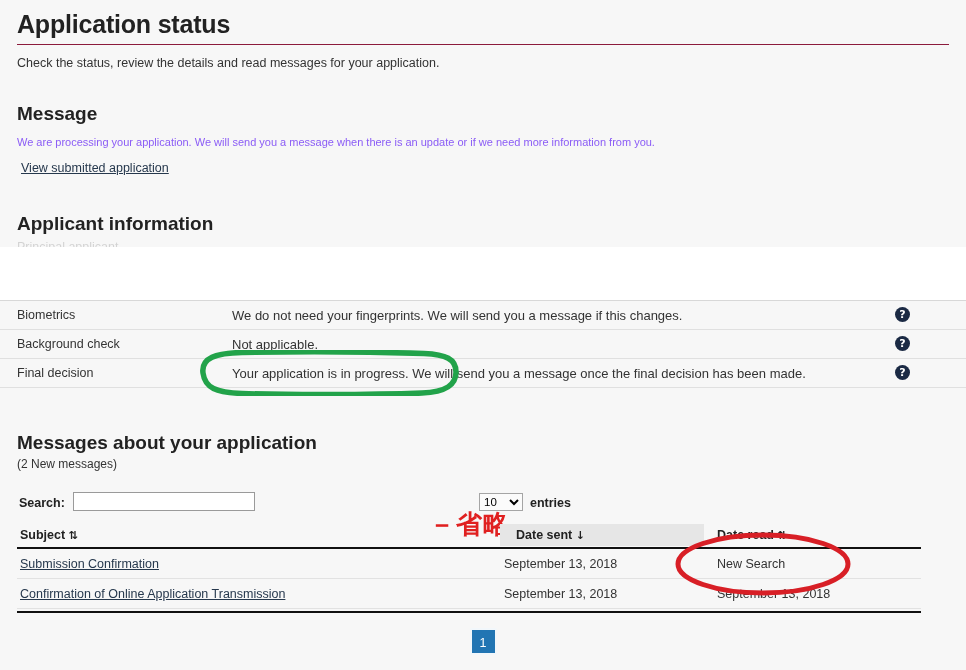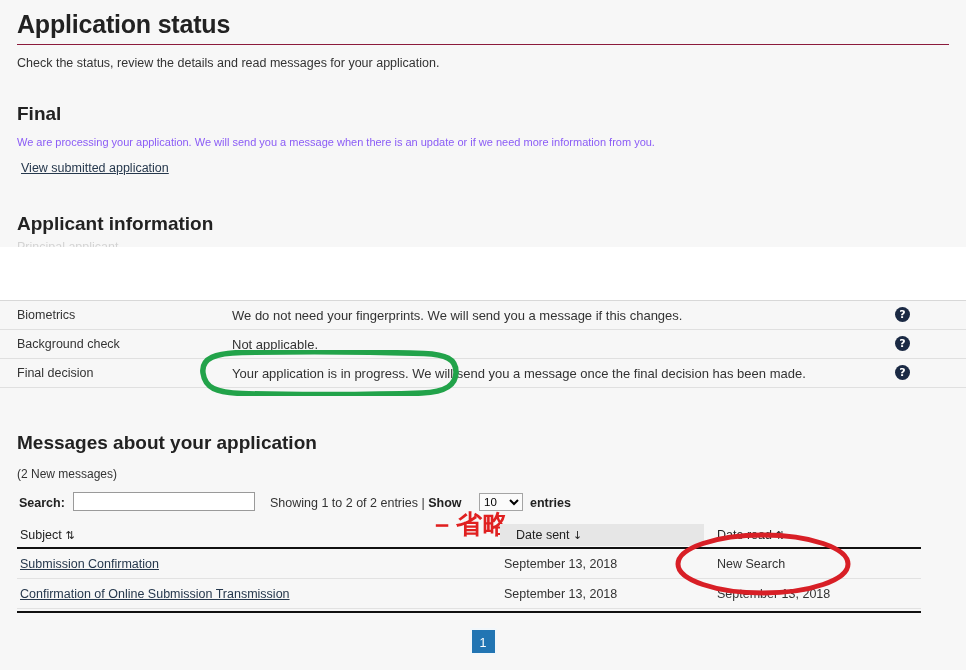--- a/index.html
+++ b/index.html
@@ -154,21 +154,21 @@
   
   .h2-messages {
     position: absolute;
     left: 17px; top: 432px;
     font-size: 19px;
     font-weight: bold;
     color: #222222;
   }
   .new-count {
     position: absolute;
-    left: 17px; top: 467px;
+    left: 17px; top: 457px;
     font-size: 12px;
     color: #333333;
   }
   .search-label {
     position: absolute;
     left: 19px; top: 496px;
     font-size: 12.5px;
     font-weight: bold;
     color: #222222;
   }
@@ -217,21 +217,21 @@
   }
   .msg-head {
     position: relative;
     height: 23px;
     border-bottom: 2px solid #111111;
   }
   .msg-th {
     position: absolute;
     top: 4px;
     font-size: 12.5px;
-    font-weight: normal;
+    font-weight: bold;
     color: #222222;
     cursor: pointer;
     white-space: nowrap;
   }
   .th-subject { left: 3px; }
   .th-datesent { left: 487px; padding-left: 12px; }
   .th-dateread { left: 700px; }
   .col-active {
     position: absolute;
     left: 483px; top: 0;
@@ -306,21 +306,21 @@
 <body>
 
 <div class="page">
 
   <div class="top-block">
 
     <div class="h1">Application status</div>
     <div class="h1-rule"></div>
     <div class="intro">Check the status, review the details and read messages for your application.</div>
 
-    <div class="h2-status">Final</div>
+    <div class="h2-status">Message</div>
     <div class="status-text">We are processing your application. We will send you a message when there is an update or if we need more information from you.</div>
     <div class="view-submitted">
       <span class="link">View submitted application</span>
     </div>
 
     <div class="h2-applicant">Applicant information</div>
     <div class="clipped-row">Principal applicant</div>
     <div class="clipped-mask"></div>
   </div>
 
@@ -348,23 +348,20 @@
       <span class="st-help">?</span>
     </div>
   </div>
 
   <div class="h2-messages">Messages about your application</div>
   <div class="new-count">(2 New messages)</div>
 
   <div class="search-label">Search:</div>
   <input class="search-input" type="text" placeholder="" style="">
 
-  <div class="showing-info">
-    <span>Showing 1 to 2 of 2 entries | </span><b>Show</b>
-  </div>
 
   <select class="show-select">
     <option>10</option>
     <option>25</option>
     <option>50</option>
     <option>100</option>
   </select>
 
   <div class="entries-word">entries</div>
 
@@ -392,21 +389,21 @@
     <div class="msg-row">
       <span class="c-subject">
         <span class="link">Submission Confirmation</span>
       </span>
       <span class="c-sent">September 13, 2018</span>
       <span class="c-read">New Search</span>
     </div>
 
     <div class="msg-row">
       <span class="c-subject">
-        <span class="link">Confirmation of Online Submission Transmission</span>
+        <span class="link">Confirmation of Online Application Transmission</span>
       </span>
       <span class="c-sent">September 13, 2018</span>
       <span class="c-read">September 13, 2018</span>
     </div>
   </div>
 
   <div class="table-bottom-rule"></div>
 
   <div class="pagination">
     <span class="page-btn">1</span>

